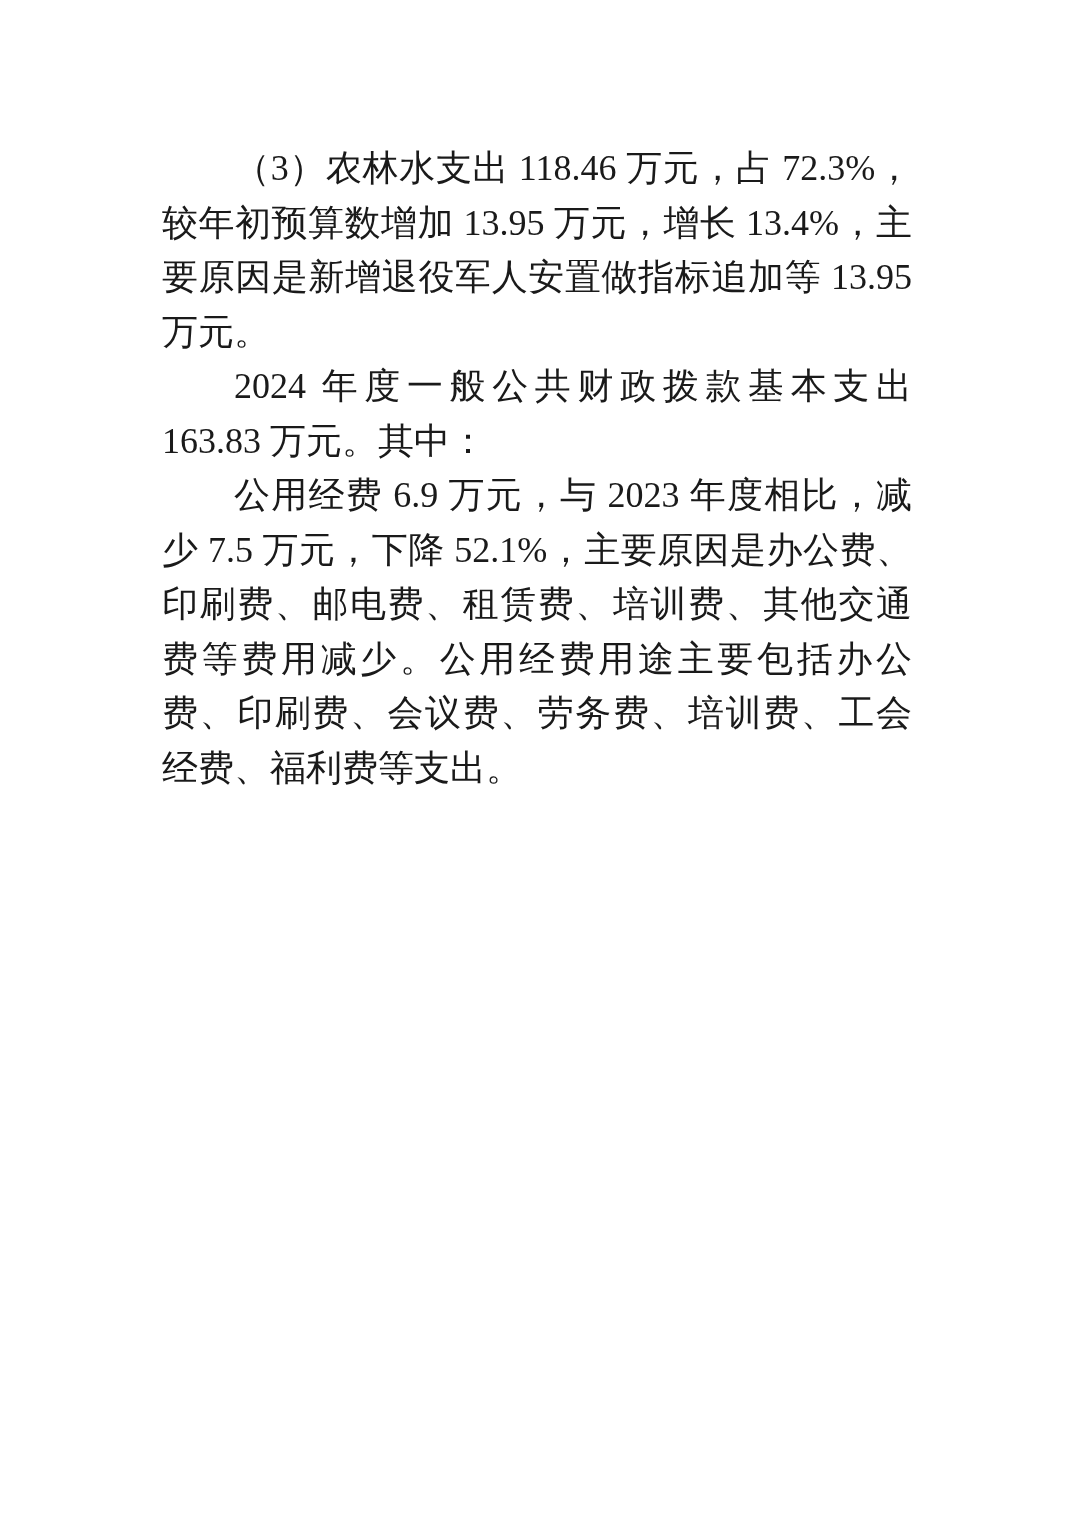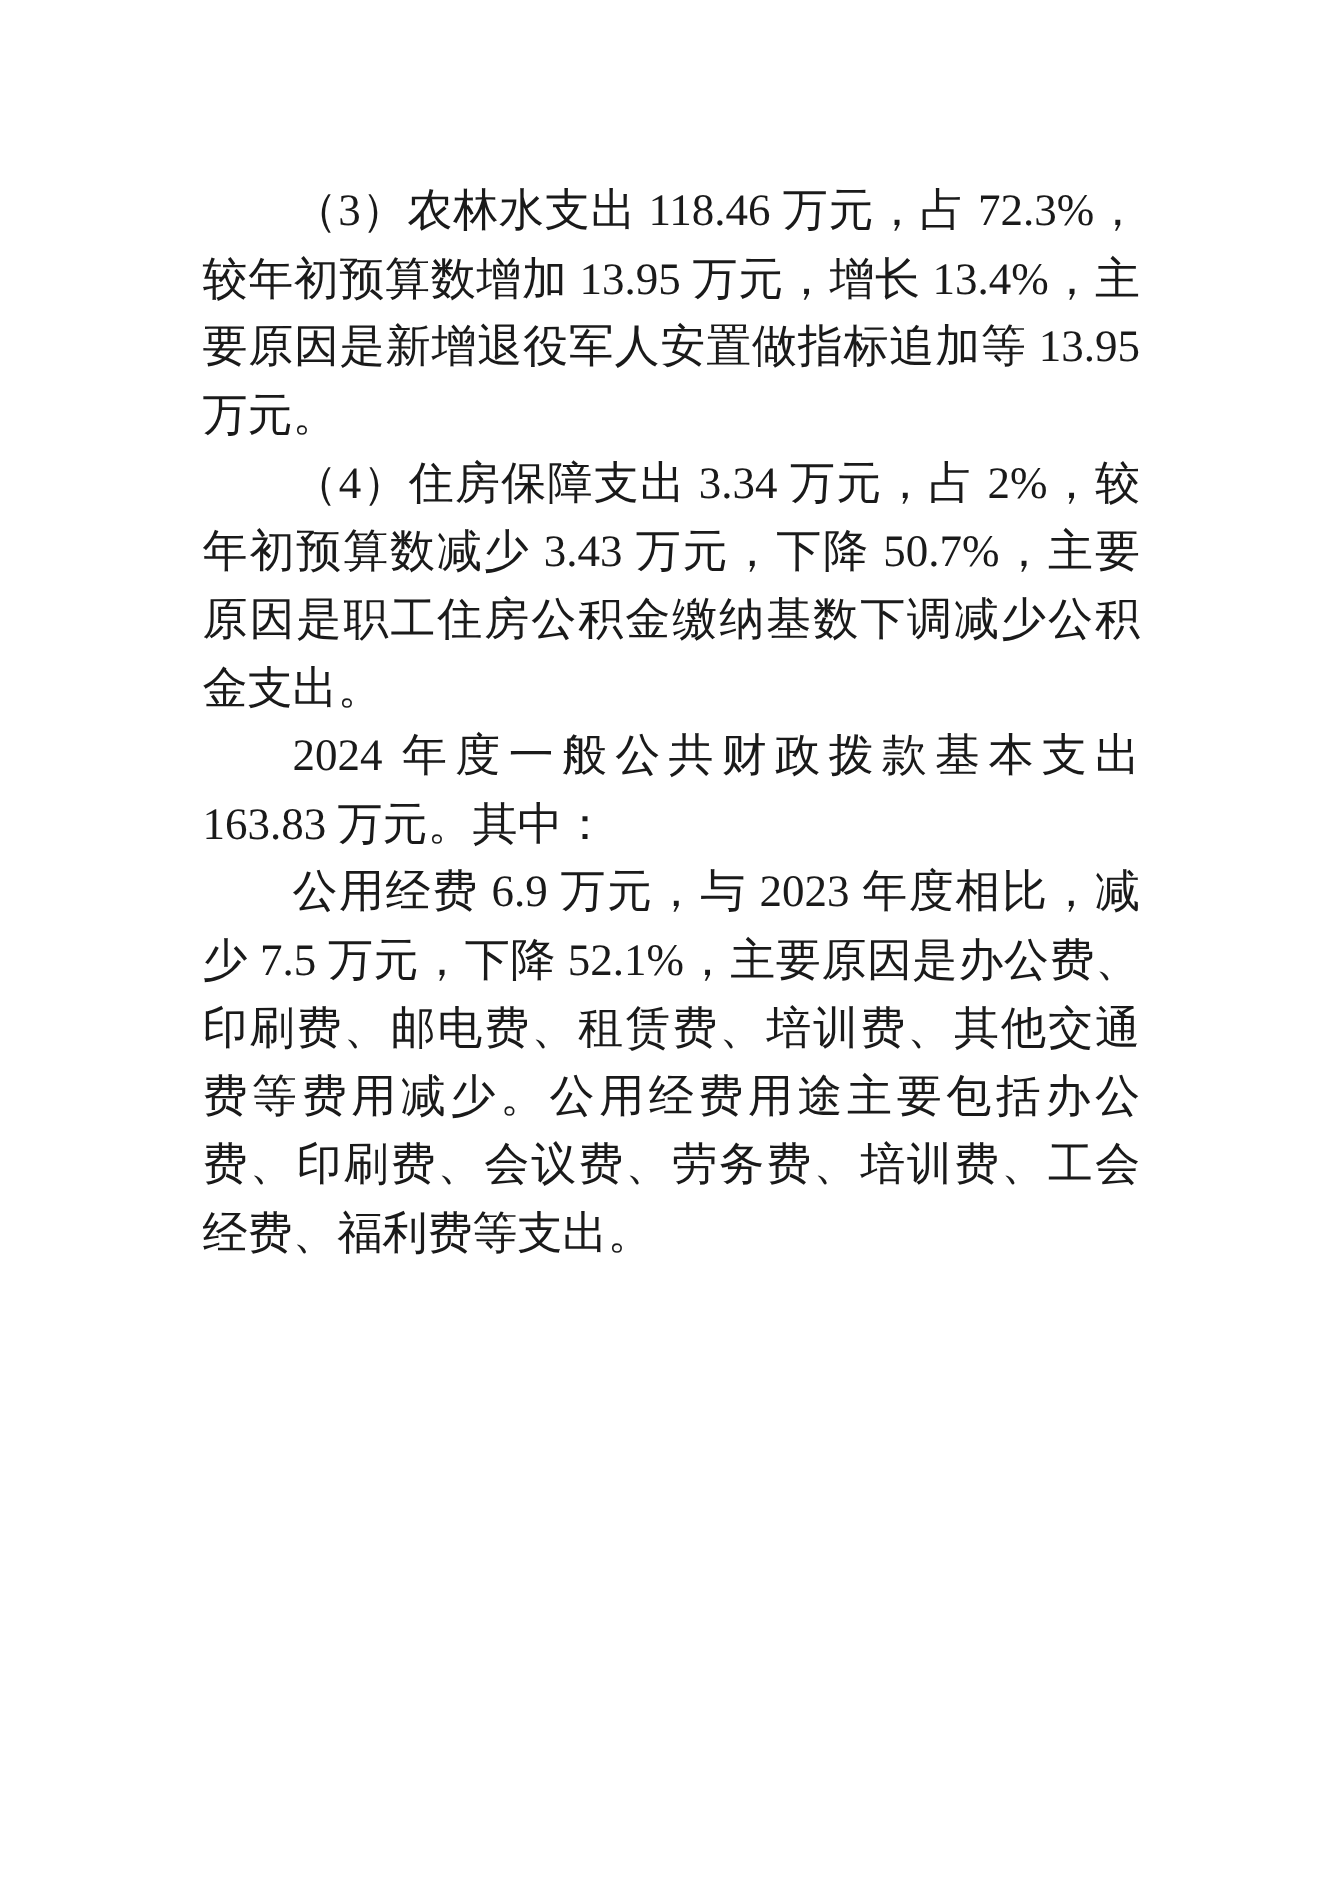--- a/index.html
+++ b/index.html
@@ -50,21 +50,20 @@
   }
 </style>
 </head>
 <body>
 
 <div class="page">
   <div class="text-block">
 
     <p>（3）农林水支出 118.46 万元，占 72.3%，较年初预算数增加 13.95 万元，增长 13.4%，主要原因是新增退役军人安置做指标追加等 13.95 万元。</p>
 
-    <p>（4）住房保障支出 3.34 万元，占 2%，较年初预算数减少 3.43 万元，下降 50.7%，主要原因是职工住房公积金缴纳基数下调减少公积金支出。</p>
 
 
 
     <p>2024 年度一般公共财政拨款基本支出 163.83 万元。其中：</p>
 
 
     <p>公用经费 6.9 万元，与 2023 年度相比，减少 7.5 万元，下降 52.1%，主要原因是办公费、印刷费、邮电费、租赁费、培训费、其他交通费等费用减少。公用经费用途主要包括办公费、印刷费、会议费、劳务费、培训费、工会经费、福利费等支出。</p>
 
   </div>
 

